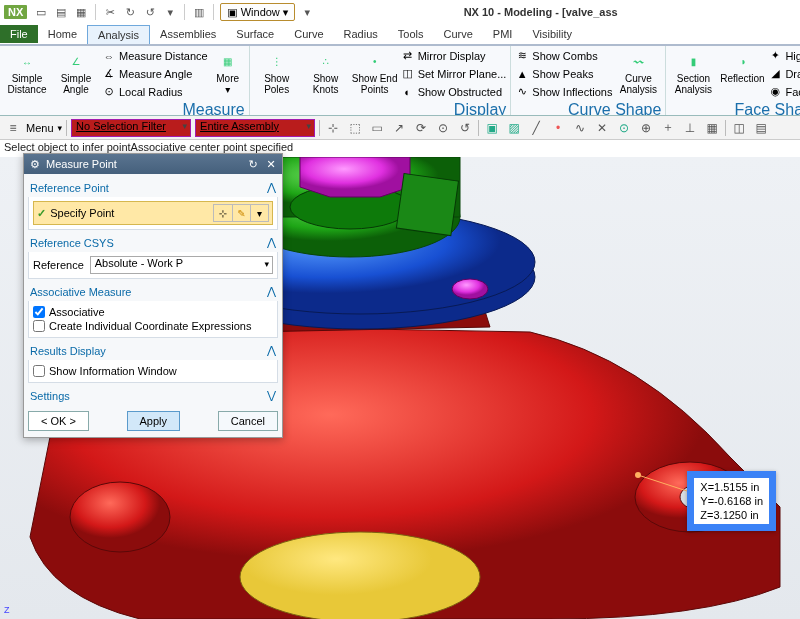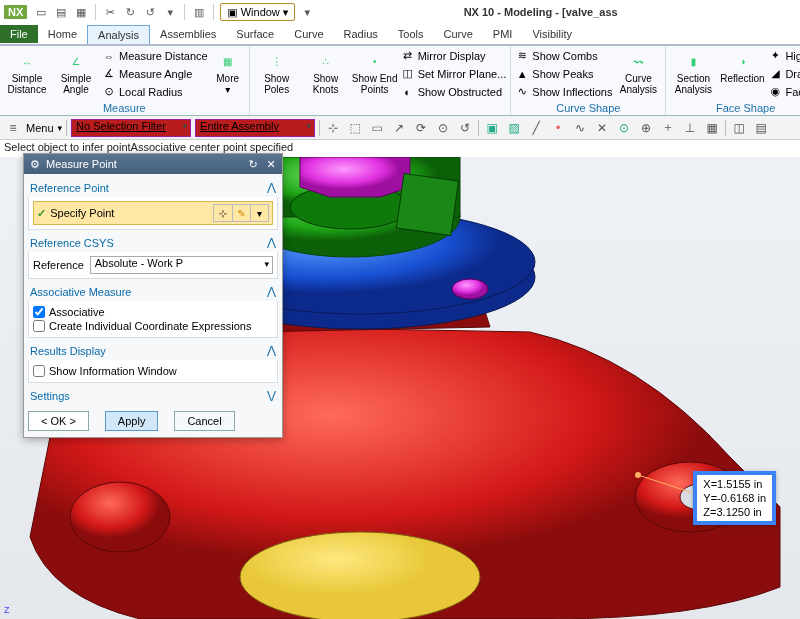--- a/index.html
+++ b/index.html
@@ -17,21 +17,21 @@
 
 .menubar { height: 22px; display: flex; align-items: center; border-bottom: 2px solid #aebbce; }
 .menubar .mitem { padding: 3px 10px; color: #333; }
 .menubar .mitem.file { background: #2e6f29; color: #fff; }
 .menubar .mitem.active { background: #e8f2fc; border: 1px solid #6fa8dc; border-bottom: none; }
 
 
 .ribbon { height: 70px; background: #f7f9fc; border-bottom: 1px solid #9bb; display: flex; overflow: hidden; }
 .rgroup { border-right: 1px solid #cdd; padding: 1px 4px 0; display: flex; flex-direction: column; }
 .rgroup-body { flex: 1; display: flex; gap: 3px; align-items: flex-start; }
-.rgroup-label { text-align: center; font-size: 11px; color: #1b6fab; padding: 1px 0; }
+.rgroup-label { text-align: right; font-size: 16px; color: #1b6fab; padding: 1px 0; }
 .rbtn-big { display: flex; flex-direction: column; align-items: center; width: 46px; padding-top: 2px; gap: 0px; }
 .rbtn-big span { font-size: 10px; text-align: center; line-height: 11px; }
 .ricon { width: 24px; height: 24px; display: inline-flex; align-items: center; justify-content: center; font-size: 16px; color: #3c7; }
 .rbtn-list { display: flex; flex-direction: column; gap: 1px; padding-top: 0; }
 .rbtn-small { display: flex; align-items: center; gap: 3px; font-size: 10px; white-space: nowrap; height: 17px; }
 .rbtn-small .ricon-s { width: 14px; height: 14px; display: inline-flex; align-items: center; justify-content: center; font-size: 11px; }
 
 
 .selbar { height: 24px; background: #f3f3f3; border-bottom: 1px solid #ccc; display: flex; align-items: center; gap: 4px; padding: 0 4px; overflow: hidden; }
 .selbar .combo { border: 1px solid #a21caf; background: #b91c1c; height: 18px; padding: 0 18px 0 4px; position: relative; white-space: nowrap; text-decoration: underline; }
@@ -59,27 +59,27 @@
 .specify-row .chk { color: #3a9a2b; font-weight: bold; }
 .specify-row .lbl { flex: 1; }
 .specify-row .btns { display: flex; border: 1px solid #bbb; }
 .specify-row .btns span { width: 18px; height: 16px; display: flex; align-items: center; justify-content: center; border-left: 1px solid #bbb; font-size: 10px; }
 .specify-row .btns span:first-child { border-left: none; }
 .ref-row { display: flex; align-items: center; gap: 6px; border-radius: 8px; }
 .ref-row .combo2 { flex: 1; border: 1px solid #aaa; height: 18px; padding: 0 16px 0 4px; position: relative; background: #fff; }
 .ref-row .combo2::after { content: "▾"; position: absolute; right: 3px; top: 2px; font-size: 9px; }
 .chk-row { display: flex; align-items: center; gap: 4px; padding: 1px 0; }
 .chk-row input { width: 12px; height: 12px; }
-.dlg-btns { display: flex; justify-content: flex-start; gap: 16px; padding: 6px 0 2px; }
+.dlg-btns { display: flex; justify-content: space-between; gap: 16px; padding: 6px 0 2px; }
 .dlg-btns button { height: 20px; padding: 0 12px; border: 1px solid #8aa; background: #f5f9fc; }
 .dlg-btns button.ok { background: #fff; }
 .dlg-btns button.apply { background: #d2e8f9; border-color: #5a9acb; }
 
 
-.tooltip { position: absolute; right: 24px; top: 471px; background: #fff; border: 4px solid #3b82f6; padding: 2px 6px; font-size: 11px; line-height: 14px; box-shadow: 0 1px 4px rgba(0,0,0,.3); }
+.tooltip { position: absolute; right: 24px; top: 471px; background: #fff; border: 7px solid #3b82f6; padding: 2px 6px; font-size: 11px; line-height: 14px; box-shadow: 0 1px 4px rgba(0,0,0,.3); }
 
 .axis-badge { position: absolute; left: 4px; bottom: 4px; font-size: 9px; color: #44f; }
 </style>
 </head>
 <body>
 
 <div class="titlebar">
   <span class="nx-logo">NX</span>
   <div class="qat">
     <span class="qat-icon">▭</span>
@@ -179,20 +179,21 @@
         <div class="rbtn-small">
             <span class="ricon-s">◫</span>
             <span>Set Mirror Plane...</span>
           </div>
         <div class="rbtn-small">
             <span class="ricon-s">◐</span>
             <span>Show Obstructed</span>
           </div>
       </div>
     </div>
+    <div class="rgroup-label">Display</div>
   </div>
 
   <div class="rgroup">
     <div class="rgroup-body">
       <div class="rbtn-list">
         <div class="rbtn-small">
             <span class="ricon-s">≋</span>
             <span>Show Combs</span>
           </div>
         <div class="rbtn-small">

